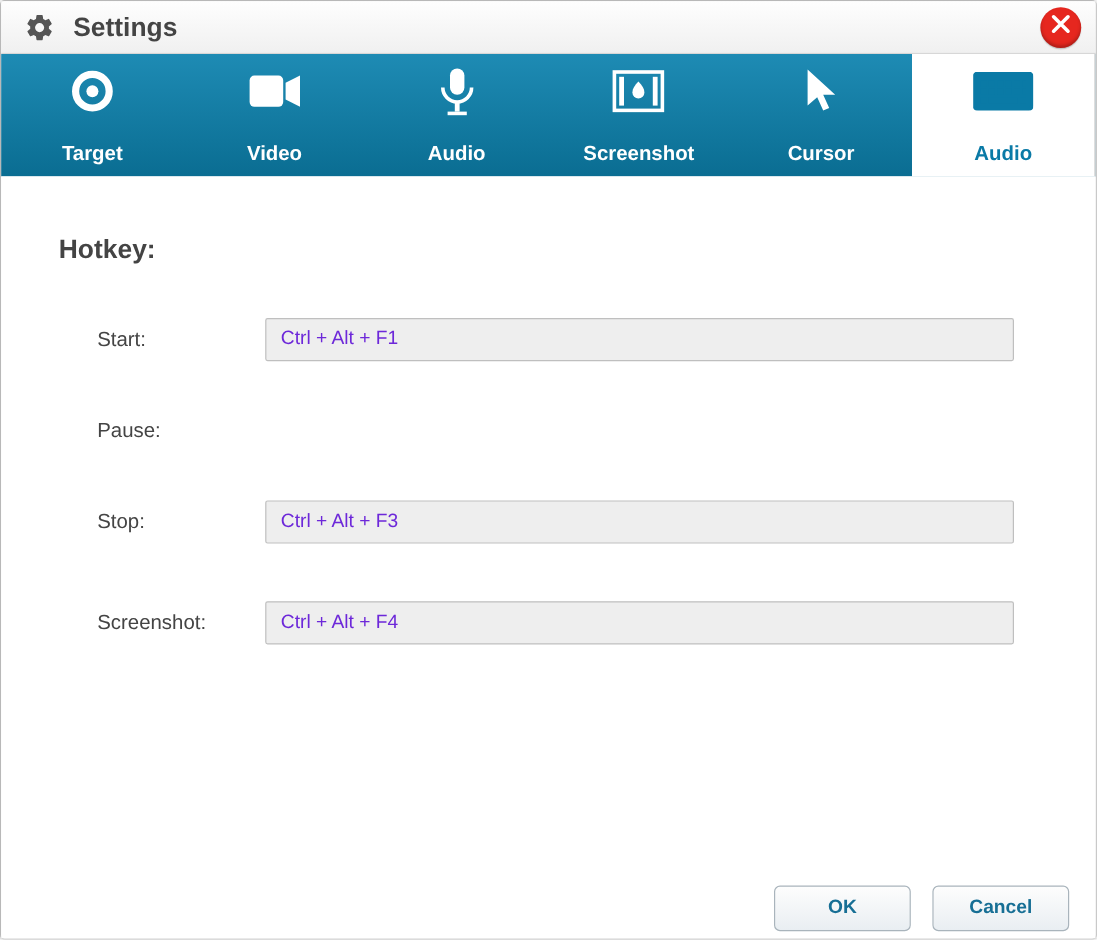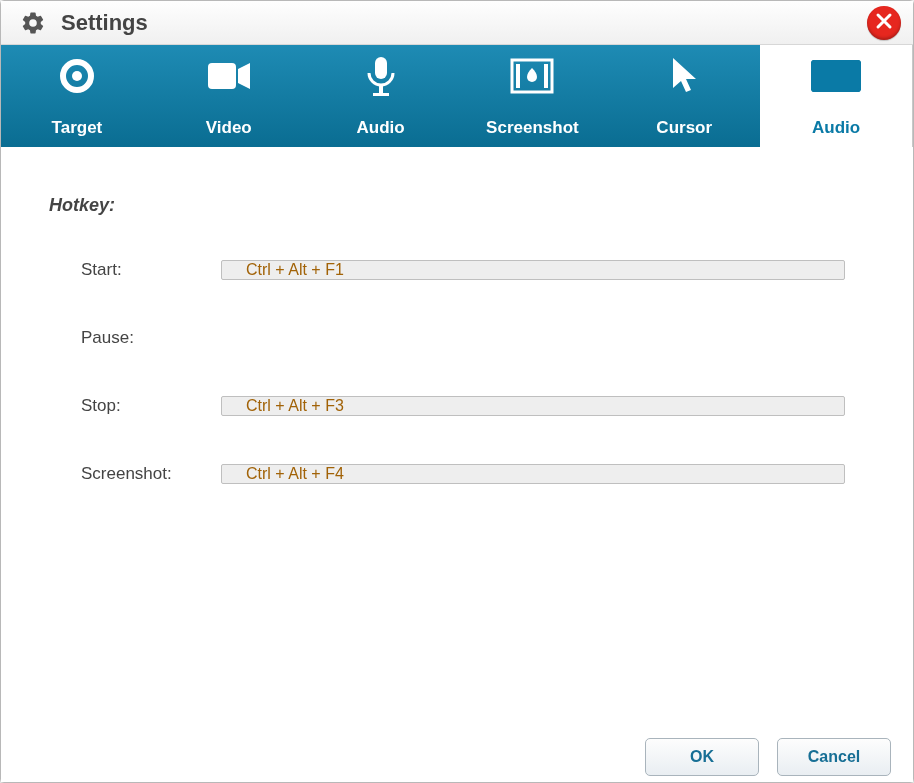--- a/index.html
+++ b/index.html
@@ -71,44 +71,43 @@
   }
   .tab.active svg path, .tab.active svg rect, .tab.active svg circle, .tab.active svg polygon { fill: #0a7aa6; }
   .content {
     flex: 1;
     padding: 48px 40px 0 48px;
     background: #fff;
     color: #3c3c3c;
     position: relative;
   }
   .section-label {
-    font-size: 18px;
+    font-size: 22px;
     font-weight: 700;
     color: #444;
     margin-bottom: 44px;
-    font-style: italic;
   }
   .hotkey-row {
     display: flex;
     align-items: center;
     margin-bottom: 48px;
     margin-left: 32px;
   }
   .hotkey-row .rowlabel {
     width: 140px;
     font-size: 17px;
     color: #444;
   }
   .hotkey-row input {
     flex: 1;
     max-width: 624px;
-    height: 20px;
-    padding: 0 24px;
+    height: 36px;
+    padding: 0 12px;
     font-size: 16px;
-    color: #a16207;
+    color: #6d28d9;
     background: #eeeeee;
     border: 1px solid #bfbfbf;
     border-radius: 2px;
     margin-right: 20px;
   }
   .footer {
     position: absolute;
     right: 22px;
     bottom: 6px;
     display: flex;

